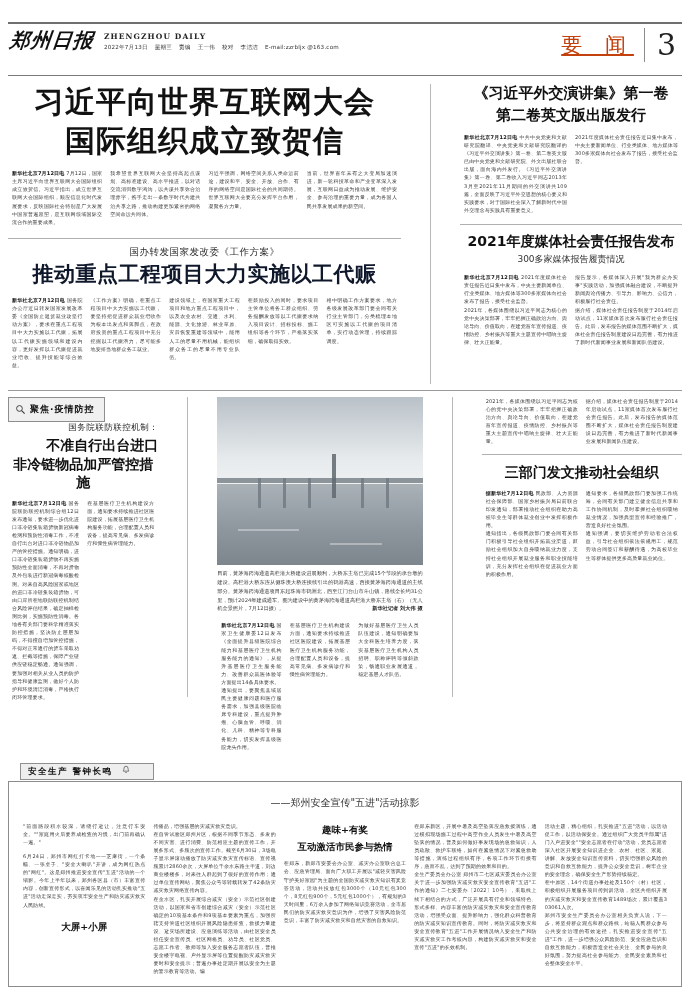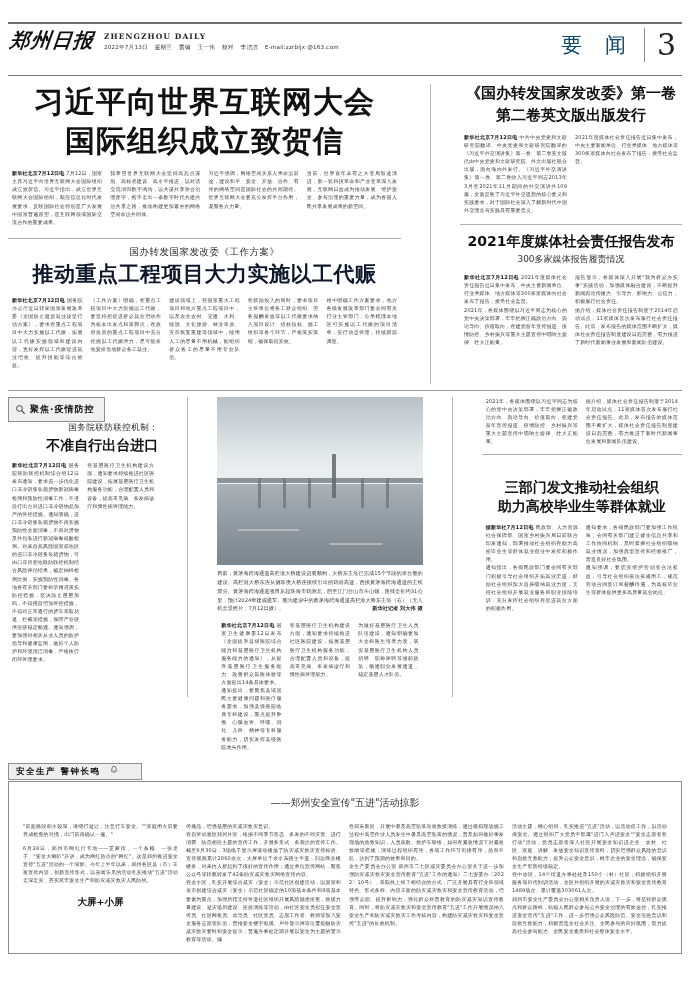--- a/index.html
+++ b/index.html
@@ -15,21 +15,21 @@
   .masthead{position:relative;height:52px;border-top:2px solid #6f6f6f;margin-top:22px;}
   .masthead:after{content:"";position:absolute;left:0;right:0;bottom:0;height:1px;background:#7a7a7a;}
   .mh-left{position:absolute;left:2px;top:6px;display:flex;align-items:flex-start;}
   .logo-cn{font-family:"DejaVu Serif","Liberation Serif",serif;font-weight:bold;font-size:20px;letter-spacing:1px;
     font-style:italic;color:#111;line-height:1;transform:skewX(-6deg);}
   .mh-meta{margin-left:10px;margin-top:2px;}
   .mh-en{font-family:"DejaVu Serif","Liberation Serif",serif;font-size:7.5px;letter-spacing:1.1px;color:#222;font-weight:bold;}
   .mh-date{font-size:5.6px;color:#333;margin-top:2.5px;letter-spacing:.2px;white-space:nowrap;}
   .mh-date span{margin-right:5px;}
   .mh-right{position:absolute;right:2px;top:4px;display:flex;align-items:center;}
-  .mh-section{font-size:21px;letter-spacing:8px;color:#0c4a6e;font-weight:500;padding-right:10px;}
+  .mh-section{font-size:21px;letter-spacing:8px;color:#c2410c;font-weight:500;padding-right:10px;text-decoration:underline;}
   .mh-rule{width:1px;height:34px;background:#8a8a8a;}
   .mh-pageno{font-family:"DejaVu Serif","Liberation Serif",serif;font-size:30px;color:#222;padding-left:12px;padding-right:4px;line-height:1;}
 
   
   .band{display:flex;gap:22px;}
   .vsep{width:1px;background:#b8b8b8;margin:0 7px;flex:none;}
   .hsep{height:1px;background:#b0b0b0;margin:7px 0;}
 
   
   .hl-xl{font-size:30px;font-weight:bold;letter-spacing:1px;text-align:center;line-height:1.22;color:#111;}
@@ -61,21 +61,21 @@
   .photo .wake{position:absolute;height:2px;background:rgba(255,255,255,.35);}
 
   .caption{font-size:5.2px;line-height:1.7;color:#3a3a3a;text-align:justify;
      word-break:break-all;margin-top:4px;}
   .credit{float:right;font-weight:bold;color:#222;}
 
   
   .feature{border:1px solid #8c8c8c;padding:8px 10px 10px;box-sizing:border-box;position:relative;}
   .mini-hl{font-size:9.5px;font-weight:bold;text-align:center;line-height:1.35;margin:7px 0 4px;color:#111;}
 
-  .banner-tagbar{position:relative;height:16px;margin-bottom:2px;}
+  .banner-tagbar{position:relative;height:16px;margin-bottom:2px;margin-left:12px;}
   .banner-tag{position:absolute;left:0;top:0;background:#eee;border:1px solid #8f8f8f;
      font-size:8.5px;font-weight:bold;padding:1px 22px 1px 7px;letter-spacing:1.5px;color:#111;}
 </style>
 </head>
 <body>
 
 <div class="page">
 
   <div class="masthead">
     <div class="mh-left">
@@ -151,21 +151,21 @@
             <div class="para">相中明确工作方案要求，地方各级发展改革部门要会同有关行业主管部门，分类梳理本地区可实施以工代赈的项目清单，实行动态管理，持续跟踪调度。</div>
           </div>
         </div>
       </div>
     </div>
 
     <div class="vsep" style="height:300px;"></div>
 
     <div style="width:240px;">
       <div>
-        <div class="hl-md">《国办转发国家发改委》第一卷</div>
+        <div class="hl-md">《习近平外交演讲集》第一卷</div>
         <div class="hl-md" style="margin-top:2px;">第二卷英文版出版发行</div>
         <div class="cols" style="margin-top:8px;">
           <div class="col">
             <div class="para">
               <b>新华社北京7月12日电</b>
               <span>中共中央党史和文献研究院翻译、中央党史和文献研究院翻译的《习近平外交演讲集》第一卷、第二卷英文版已由中央党史和文献研究院、外文出版社联合出版，面向海内外发行。《习近平外交演讲集》第一卷、第二卷收入习近平同志2013年3月至2021年11月期间的外交演讲共109篇，全面反映了习近平外交思想的核心要义和实践要求，对于国际社会深入了解新时代中国外交理念与实践具有重要意义。</span>
             </div>
           </div>
           <div class="col">
             <div class="para">2021年度媒体社会责任报告近日集中发布，中央主要新闻单位、行业类媒体、地方媒体等300多家媒体向社会发布了报告，接受社会监督。</div>
@@ -206,20 +206,21 @@
             <svg width="11" height="11" viewBox="0 0 16 16" aria-hidden="true">
               <circle cx="6.5" cy="6.5" r="4.2" fill="none" stroke="#333" stroke-width="1.3"></circle>
               <line x1="9.6" y1="9.6" x2="14" y2="14" stroke="#333" stroke-width="1.5"></line>
             </svg>
           </span>
           <span style="font-size:9px;font-weight:bold;letter-spacing:1px;color:#111;">聚焦·疫情防控</span>
         </div>
       </div>
       <div class="kicker" style="margin-top:7px;font-size:8.5px;text-align:right;">国务院联防联控机制：</div>
       <div class="hl-sm" style="font-size:14px;text-align:right;">不准自行出台进口</div>
+      <div class="hl-sm" style="font-size:14px;margin-top:1px;">非冷链物品加严管控措施</div>
       <div class="cols" style="margin-top:7px;">
         <div class="col">
           <div class="para">
             <b>新华社北京7月12日电</b>
             <span>国务院联防联控机制综合组12日发布通知，要求进一步优化进口非冷链集装箱货物新冠病毒检测和预防性消毒工作，不准自行出台对进口非冷链物品加严的管控措施。通知明确，进口非冷链集装箱货物不再实施预防性全面消毒，不再对货物及外包装进行新冠病毒核酸检测。对来自高风险国家或地区的进口非冷链集装箱货物，可由口岸所在地联防联控机制结合风险评估结果，确定抽样检测比例，实施预防性消毒。各地各有关部门要科学精准落实防控措施，坚决防止层层加码，不得擅自增加管控措施，不得对正常通行的货车采取劝返、拦截等措施，保障产业链供应链稳定畅通。通知强调，要加强对相关从业人员的防护指导和健康监测，做好个人防护和环境清洁消毒，严格执行闭环管理要求。</span>
           </div>
         </div>
         <div class="col">
           <div class="para">在基层医疗卫生机构建设方面，通知要求持续推进社区医院建设，拓展基层医疗卫生机构服务功能，合理配置人员和设备，提高常见病、多发病诊疗和慢性病管理能力。</div>
         </div>
@@ -271,22 +272,21 @@
         <div class="col">
           <div class="para">2021年，各媒体围绕以习近平同志为核心的党中央决策部署，牢牢把握正确政治方向、舆论导向、价值取向，在建党百年宣传报道、疫情防控、乡村振兴等重大主题宣传中唱响主旋律、壮大正能量。</div>
         </div>
         <div class="col">
           <div class="para">据介绍，媒体社会责任报告制度于2014年启动试点，11家媒体首次发布履行社会责任报告。此后，发布报告的媒体范围不断扩大，媒体社会责任报告制度建设日趋完善，有力推进了新时代新闻事业发展和新闻队伍建设。</div>
         </div>
       </div>
 
       <div class="hsep" style="margin-top:8px;"></div>
 
-      <div class="hl-sm" style="font-size:14px;margin-top:23px;">三部门发文推动社会组织</div>
-      <div class="hl-sm" style="font-size:14px;margin-top:1px;">助力高校毕业生等群体就业</div>
+      <div class="hl-sm" style="font-size:14px;margin-top:8px;">三部门发文推动社会组织</div>
       <div class="cols" style="margin-top:8px;">
         <div class="col">
           <div class="para">
             <b>据新华社7月12日电</b>
             <span>民政部、人力资源社会保障部、国家乡村振兴局日前联合印发通知，部署推动社会组织在助力高校毕业生等群体就业创业中发挥积极作用。</span>
           </div>
           <div class="para">通知指出，各级民政部门要会同有关部门积极引导社会组织开拓就业渠道，鼓励社会组织加大自身吸纳就业力度，支持社会组织开展就业服务和职业技能培训，充分发挥社会组织在促进就业方面的积极作用。</div>
         </div>
         <div class="col">
           <div class="para">通知要求，各级民政部门要加强工作统筹，会同有关部门建立健全信息共享和工作协同机制，及时掌握社会组织吸纳就业情况，加强典型宣传和经验推广，营造良好社会氛围。</div>
@@ -318,20 +318,25 @@
           <div class="para" style="margin-top:6px;">6月24日，郑州市网红打卡地——芝麻街，一个条幅、一张桌子、"安全大喇叭"开讲，成为网红热点的"网红"。这是郑州推进安全宣传"五进"活动的一个缩影。今年上半年以来，郑州各区县（市）丰富宣传内容，创新宣传形式，以喜闻乐见的活动扎实推动"五进"活动走深走实，夯实筑牢安全生产和防灾减灾救灾人民防线。</div>
           <div class="mini-hl" style="margin-top:12px;">大屏+小屏</div>
 
         </div>
         <div class="col">
           <div class="para">传播品，增强基层的灾减灾救灾意识。</div>
           <div class="para">在自管试验区郑州片区，根据不同季节形态、多发的不同灾害、进行消费、防范相应主题的宣传工作，开展多形式、多频次的宣传工作。截至6月30日，3场电子显示屏滚动播放了防灾减灾救灾宣传标语、宣传视频累计2860余次，大屏单位千余水东路主干道，刘边商业楼楼多，对来往人群起到了很好的宣传作用；通过单位宣传网站，聚焦公众号等转载转发了42条防灾减灾救灾网络宣传内容。</div>
           <div class="para">在金水区，扎实开展综合减灾（安全）示范社区创建活动，以国家和省市创建综合减灾（安全）示范社区确定的10项基本条件和9项基本要素为重点，加强所辖支持管道社区组织开展风险隐患排查，救援力量建设、避灾场所建设、应急演练等活动，由社区安全员担任安全宣传员、社区网格员、劝导员、社区党员、志愿工作者、教师等加入安全服务志愿者队伍，普推安全楼宇电视、户外显示屏等位置提醒防灾减灾救灾要时和安全提示；普遍办事处定期开展以安全为主题的警示教育等活动。编</div>
         </div>
         <div class="col">
+          <div class="mini-hl" style="margin-top:2px;">趣味+有奖</div>
+          <div class="mini-hl" style="margin-top:0;">互动激活市民参与热情</div>
+          <div class="para" style="margin-top:6px;">在郑东，新郑市安委会办公室、减灾办公室联合总工会、应急管理局、面向广大职工开展以"减轻灾害风险 守护美好家园"为主题的全国防灾减灾救灾知识有奖竞答活动，活动共投放红包3000个（10元红包300个，8元红包900个，5元红包1000个），有规划的3天时间里，6万余人参加了网络知识竞赛活动，全市居民们的防灾减灾救灾意识为伴，增强了灾害风险防范意识，丰富了防灾减灾救灾和自然灾害的自救知识。</div>
+        </div>
+        <div class="col">
           <div class="para">在郑东新区，开展中暑及高空坠落应急救援演练，通过模拟现场施工过程中高空作业人员发生中暑及高空坠落的情况，普及如何做好事发现场的急救知识，人员疏散、救护车联络，如何在紧急情况下对紧急救助等措施，演练过程组织有序，各项工作环节衔接有序，急而不乱，达到了预期的效果和目的。</div>
           <div class="para">全生产委员会办公室  郑州市二七区减灾委员会办公室关于进一步加强防灾减灾救灾安全宣传教育"五进"工作的通知》二七安委办〔2022〕10号），采取线上线下相结合的方式，广泛开展具有行业和领域特色、形式多样、内容丰富的防灾减灾救灾和安全宣传教育活动，增强受众面、提升影响力，强化群众科普教育的防灾减灾知识宣传教育。同时，将防灾减灾救灾和安全宣传教育"五进"工作开展情况纳入安全生产和防灾减灾救灾工作考核内容，构建防灾减灾救灾和安全宣传"五进"的长效机制。</div>
 
         </div>
         <div class="col">
           <div class="para">活动主题，精心组织，扎实推进"五进"活动，以活动促工作，以活动保安全。通过组织广大党员干部属"进门入户进安全""安全志愿者在行动"活动，党员志愿者深入社区开展安全知识进企业、农村、社区、家庭、讲解、发放安全知识宣传资料，切实增强群众风险的意识和自救互救能力，提升公众安全意识，树牢企业的安全理念，确保安全生产形势持续稳定。</div>
           <div class="para">在中原区，14个街道办事处处及150个（村）社区，积极组织开展服务项目传到训活动，全区共组织开展的灾减灾救灾和安全宣传教育1489场次，累计覆盖303061人次。</div>
           <div class="para">郑州市安全生产委员会办公室相关负责人说，下一步，将坚持群众观点和群众路线，站稳人民群众参与公共安全治理的有效途径，扎实推进安全宣传"五进"工作，进一步增强公众风险防范、安全应急意识和自救互救能力，积极营造全社会关注、全民参与的良好氛围，努力提高社会参与能力、全民安全素质和社会整体安全水平。</div>
 
         </div>

